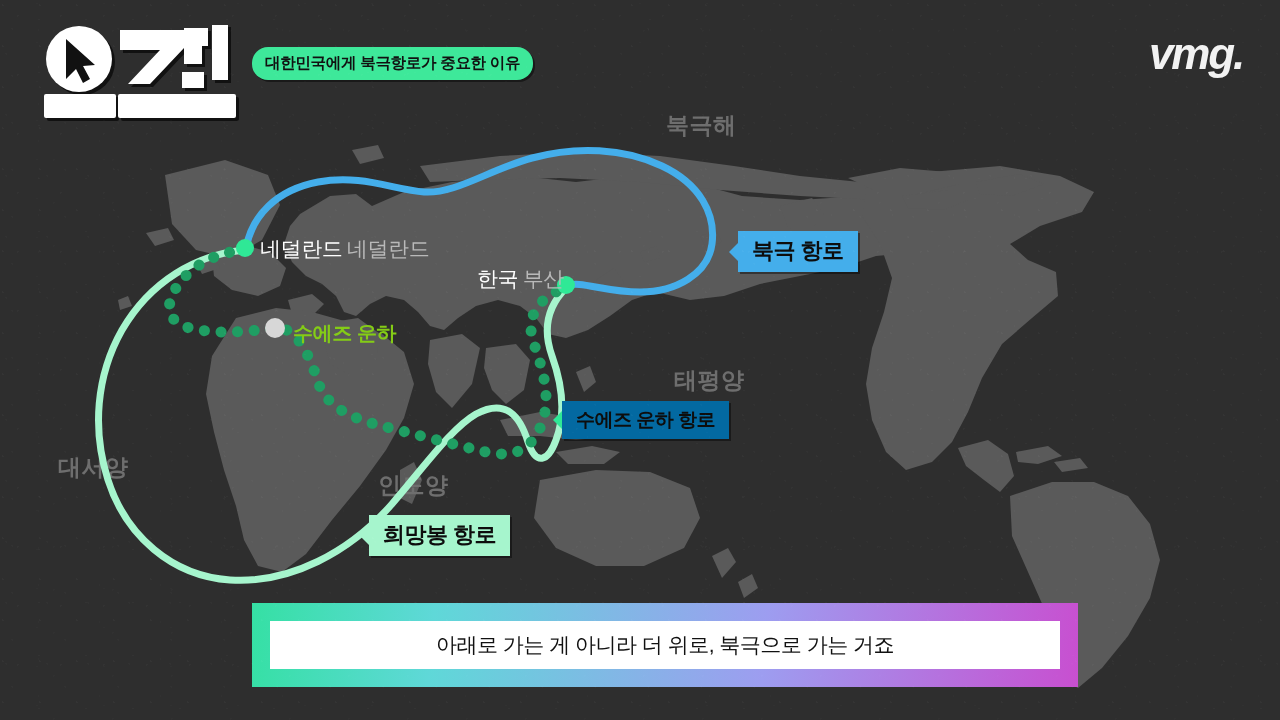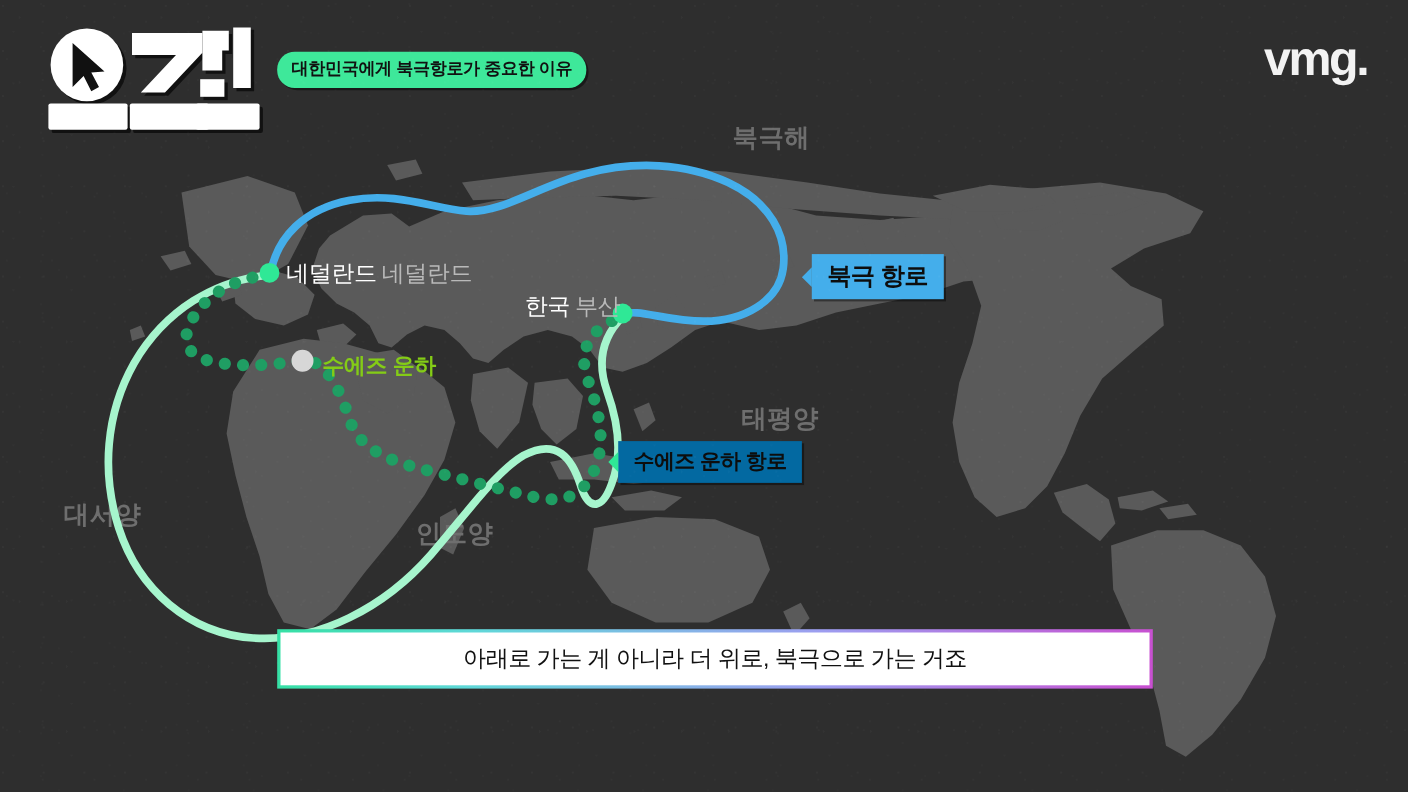--- a/index.html
+++ b/index.html
@@ -34,21 +34,21 @@
   .banner{
     position:absolute;left:252px;top:47px;z-index:20;
     background:#3ee89a;color:#111;
     font-weight:bold;font-size:15.5px;letter-spacing:-.3px;
     padding:8px 13px 9px 13px;line-height:1;
     box-shadow:2px 2px 0 rgba(0,0,0,.45);
     border-radius:16px;
   }
   .vmg{
     position:absolute;right:37px;top:32px;z-index:20;
-    color:#f2f2f2;font-weight:bold;
+    color:#f2f2f2;font-weight:bold;font-style:italic;
     font-size:44px;letter-spacing:-2.2px;line-height:1;
   }
 
   
   .ocean{
     position:absolute;z-index:4;
     color:#6e6e6e;font-weight:bold;font-size:23px;letter-spacing:.5px;
     white-space:nowrap;
   }
 
@@ -72,22 +72,22 @@
     border-top:9px solid transparent;border-bottom:9px solid transparent;
     border-right:9px solid currentColor;
   }
   .tag.arctic{background:#44aeeb;color:#44aeeb;font-size:22px;}
   .tag.suez  {background:#0369a1;color:#2fe896;font-size:19px;}
   .tag.cape  {background:#a6f5cd;color:#a6f5cd;font-size:22px;}
   .tag span{color:#0d0d0d;position:relative;}
 
   
   .subwrap{
-    position:absolute;left:252px;top:572px;width:790px;z-index:22;
-    padding:3px;
+    position:absolute;left:252px;top:603px;width:790px;z-index:22;
+    padding:18px;
     background:linear-gradient(95deg,#35e0a4 0%,#5fd8d8 22%,#9d9df0 62%,#c84fd0 100%);
   }
   .sub{
     background:#ffffff;color:#111;text-align:center;
     font-size:21px;font-weight:normal;letter-spacing:-.5px;
     padding:13px 10px 14px 10px;line-height:1;
   }
 </style>
 </head>
 <body>
@@ -221,20 +221,23 @@
   </div>
 
   <div class="dot" style="left:265px;top:318px;width:20px;height:20px;background:#d7d7d7"></div>
   <div class="poi" style="left:293px;top:323px">수에즈 운하</div>
 
   <div class="tag arctic" style="left:738px;top:231px">
     <span>북극 항로</span>
   </div>
   <div class="tag suez" style="left:562px;top:401px">
     <span>수에즈 운하 항로</span>
+  </div>
+  <div class="tag cape" style="left:369px;top:515px">
+    <span>희망봉 항로</span>
   </div>
 
   <svg class="logo" viewBox="0 0 215 105">
     <g transform="translate(3,3)">
 
       <g fill="#111">
         <circle cx="47" cy="37" r="33"></circle>
         <rect x="12" y="72" width="72" height="24" rx="2"></rect>
         <path d="M88 8 L152 8 L152 26 L118 62 L96 62 L128 28 L88 28 Z"></path>
         <rect x="86" y="72" width="72" height="24" rx="2"></rect>

